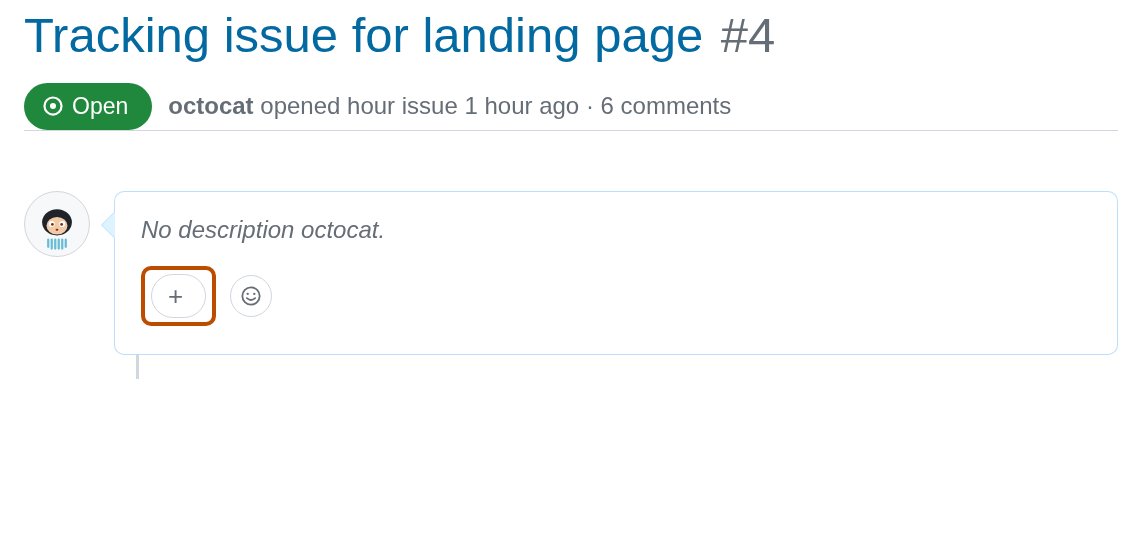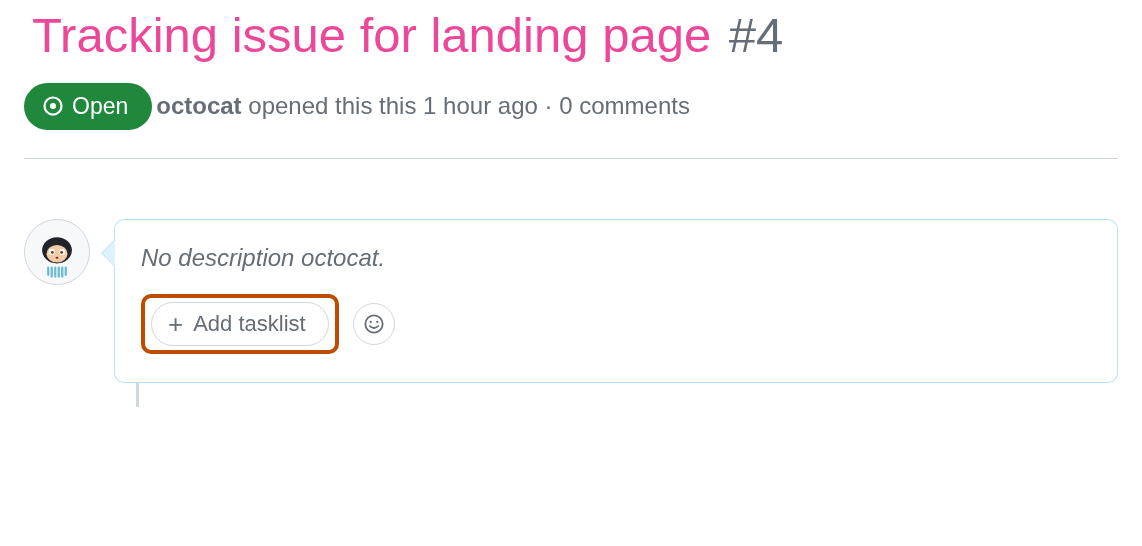--- a/index.html
+++ b/index.html
@@ -10,28 +10,27 @@
     color: #1f2328;
     background: #ffffff;
     width: 1142px;
   }
   .title-row {
     padding-top: 6px;
     font-size: 49px;
     font-weight: 400;
     line-height: 1.2;
   }
-  .title-text { color: #ec4899; margin-left: 8px; }
+  .title-text { color: #0369a1; }
   .issue-number { color: #656d76; font-weight: 300; margin-left: 4px; }
   .meta-row {
     display: flex;
     align-items: center;
-    gap: 4px;
+    gap: 16px;
     margin-top: 18px;
-    padding-bottom: 28px;
     border-bottom: 1px solid #d0d7de;
   }
   .status-badge {
     display: inline-flex;
     align-items: center;
     gap: 8px;
     background: #1f883d;
     color: #ffffff;
     font-size: 23px;
     font-weight: 500;
@@ -160,24 +159,24 @@
 <div class="meta-row">
   <span class="status-badge">
     <svg width="22" height="22" viewBox="0 0 16 16" fill="none" stroke="currentColor" stroke-width="1.6">
       <circle cx="8" cy="8" r="6.2"></circle>
       <circle cx="8" cy="8" r="2.2" fill="currentColor" stroke="none"></circle>
     </svg>
     <span>Open</span>
   </span>
   <span class="meta-text">
     <span class="author">octocat</span>
-    <span>opened this this</span>
+    <span>opened hour issue</span>
     <span>1 hour ago</span>
     <span>·</span>
-    <span>0 comments</span>
+    <span>6 comments</span>
   </span>
 </div>
 
 <div class="thread">
   <div class="avatar">
     <svg width="56" height="56" viewBox="0 0 64 64">
       <circle cx="32" cy="32" r="31" fill="#f6f8fa"></circle>
       <ellipse cx="32" cy="30" rx="17" ry="15" fill="#20232a"></ellipse>
       <ellipse cx="32" cy="34" rx="12" ry="10" fill="#f2cba6"></ellipse>
       <circle cx="26" cy="32" r="3.4" fill="#ffffff"></circle>
@@ -190,21 +189,20 @@
   </div>
 
   <div class="comment-box">
     <div class="caret"></div>
     <div class="comment-body">
       <p class="no-desc">No description octocat.</p>
       <div class="actions-row">
         <span class="highlight-wrap">
           <button class="add-tasklist-btn">
             <span class="plus">+</span>
-            <span>Add tasklist</span>
           </button>
         </span>
         <button class="react-btn">
           <svg width="22" height="22" viewBox="0 0 16 16" fill="none" stroke="currentColor" stroke-width="1.3">
             <circle cx="8" cy="8" r="6.3"></circle>
             <circle cx="5.6" cy="6.4" r="0.85" fill="currentColor" stroke="none"></circle>
             <circle cx="10.4" cy="6.4" r="0.85" fill="currentColor" stroke="none"></circle>
             <path d="M5 9.6 Q8 12.3 11 9.6" stroke-linecap="round"></path>
           </svg>
         </button>

